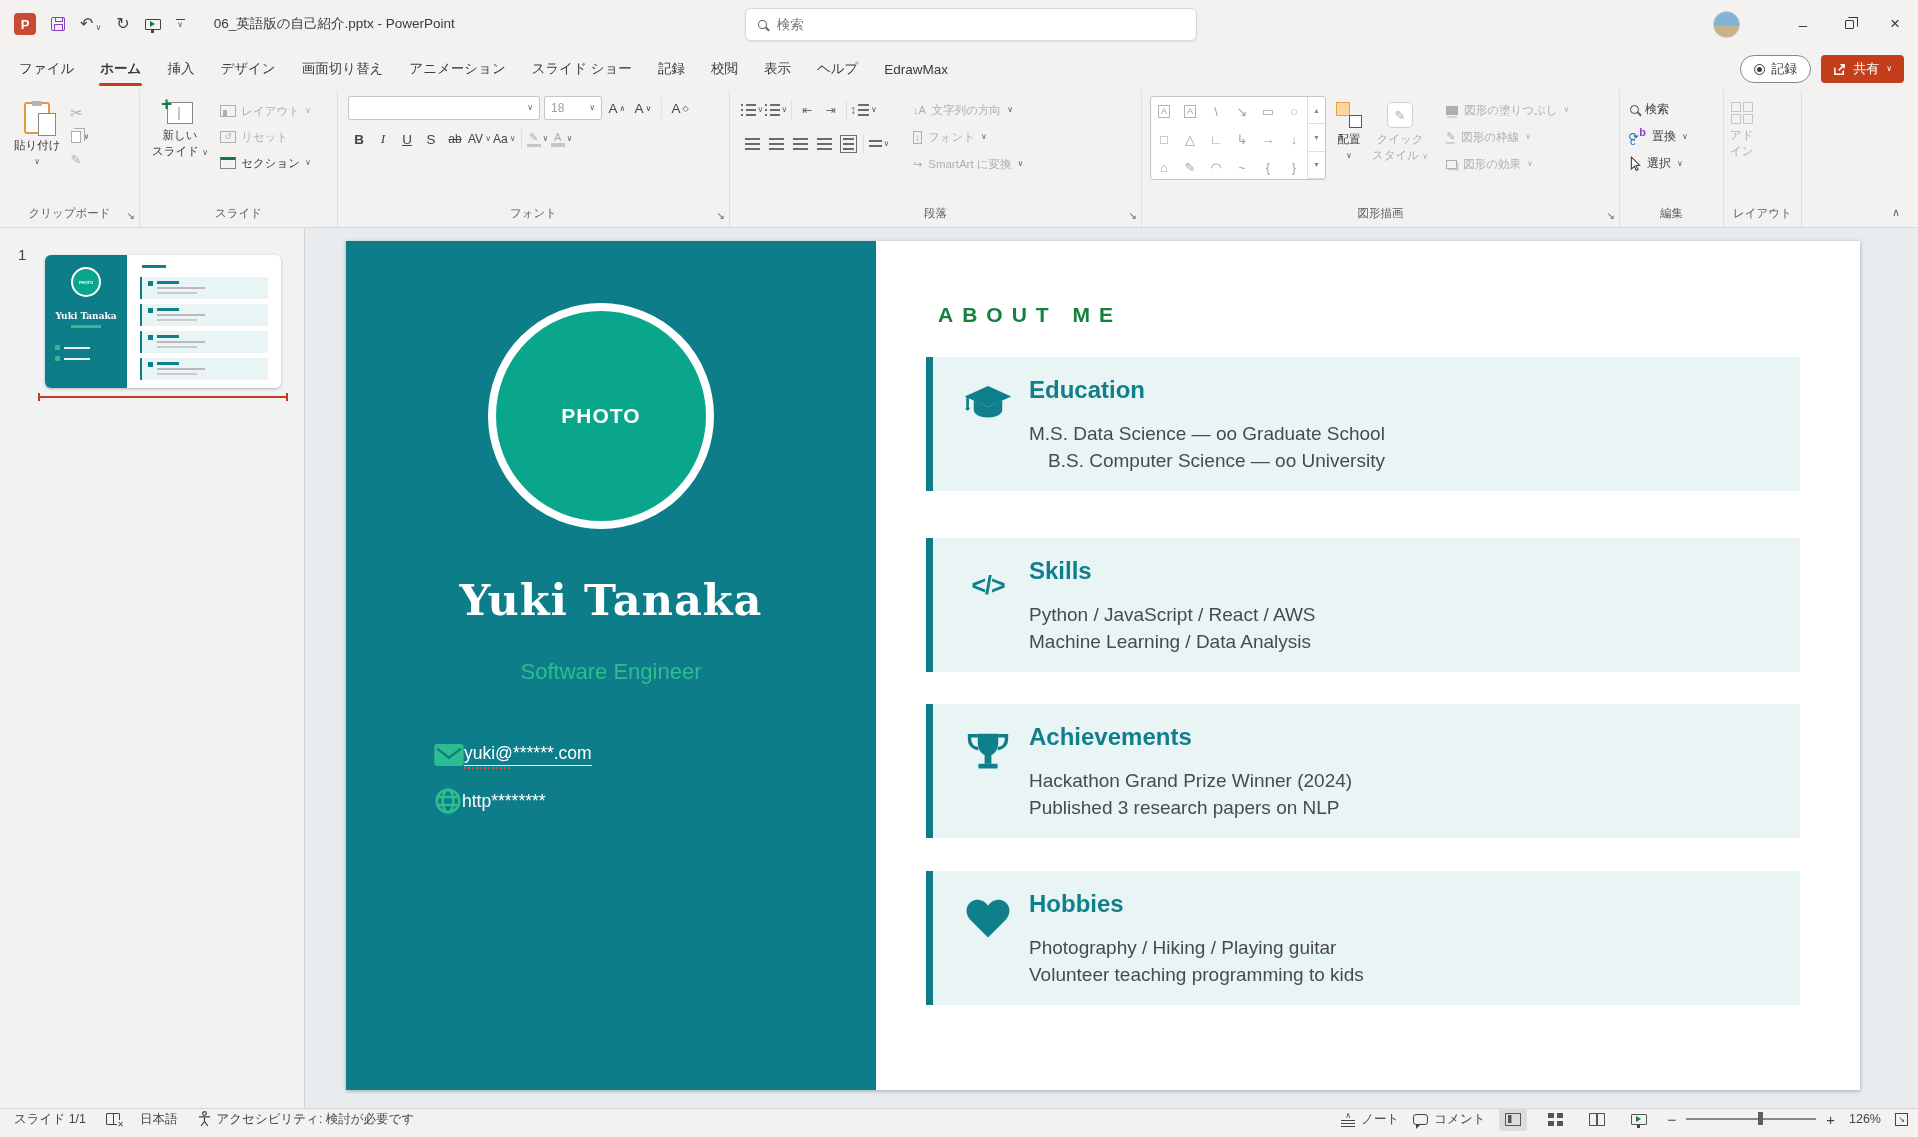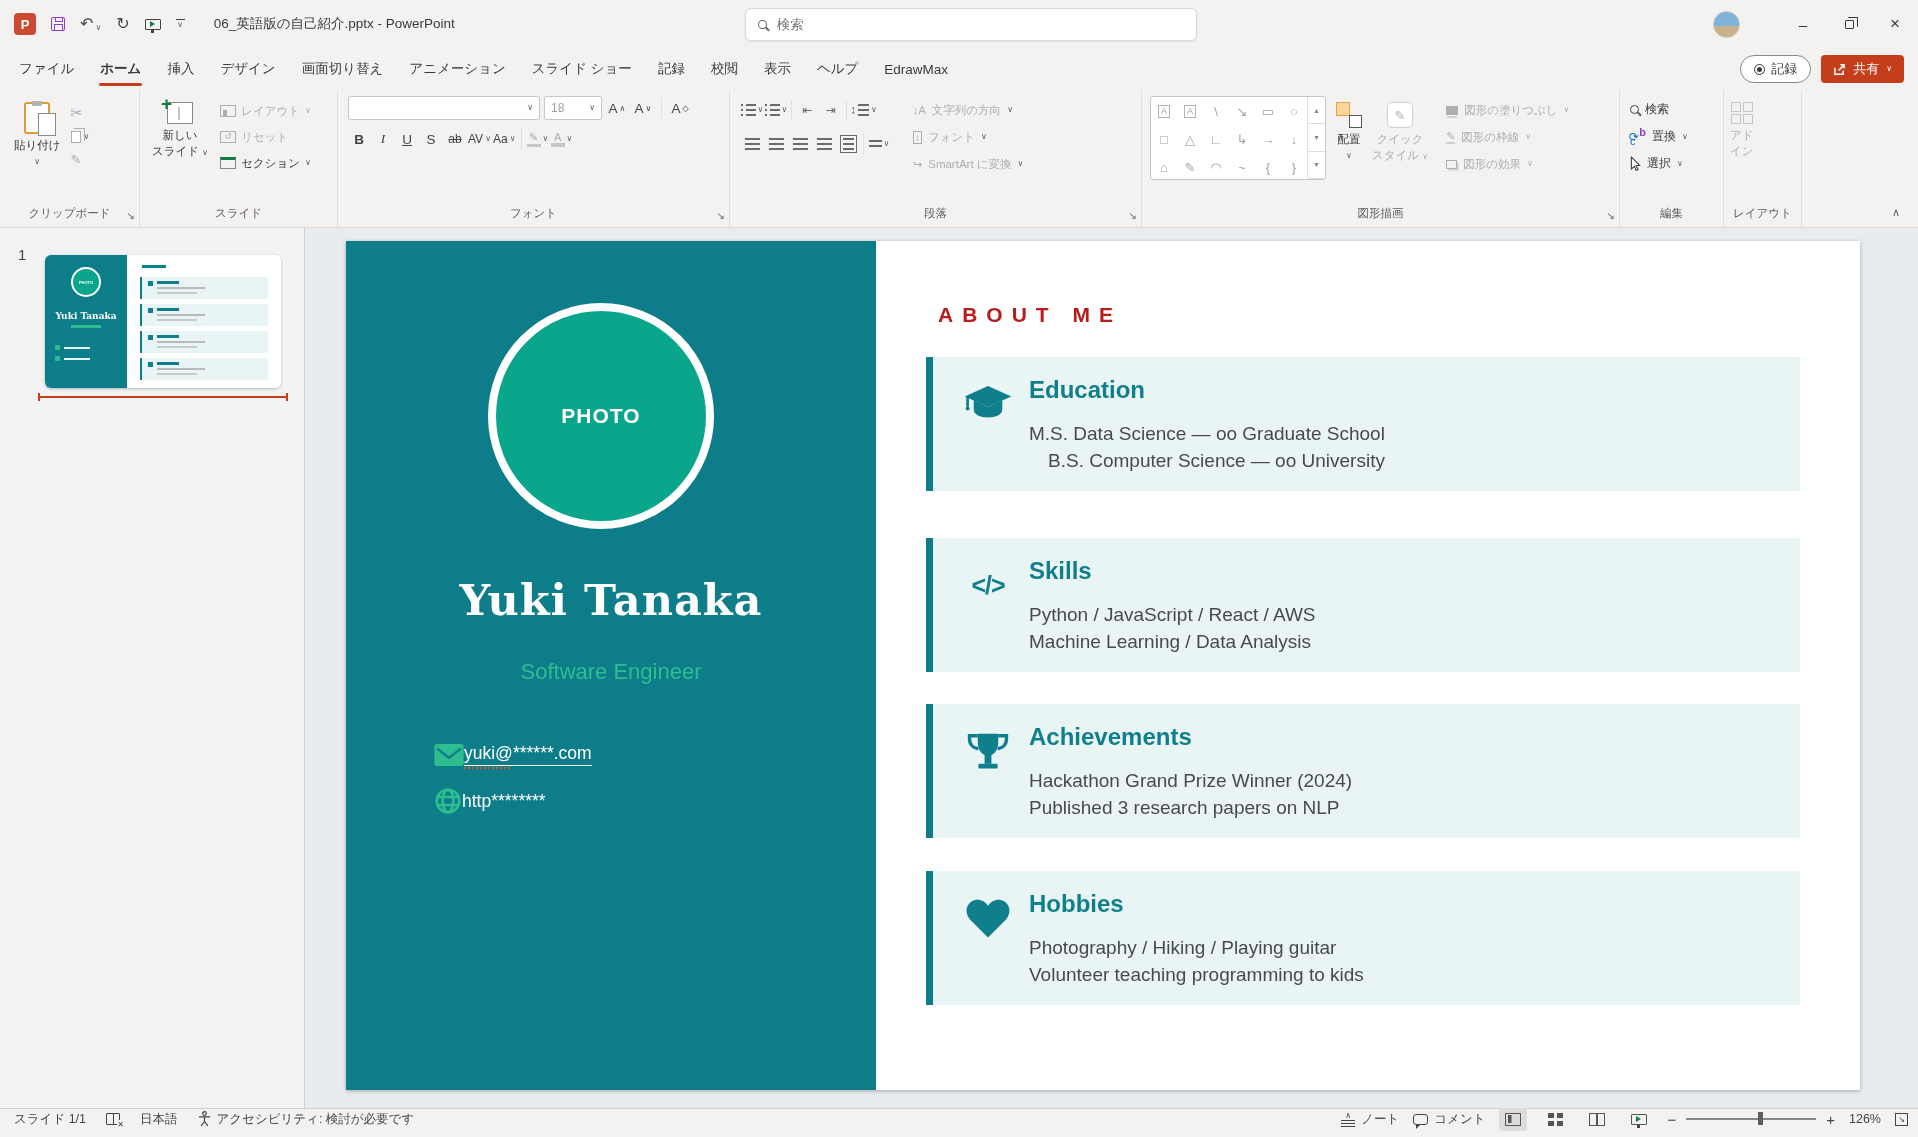--- a/index.html
+++ b/index.html
@@ -133,21 +133,21 @@
   .slide { position:absolute; left:41px; top:13px; width:1514px; height:849px; background:#fff; box-shadow:0 1px 4px rgba(0,0,0,.3); }
   .panel { position:absolute; left:0; top:0; width:530px; height:849px; background:#0e7d8a; }
   .photo-circle { position:absolute; left:142px; top:62px; width:226px; height:226px; border-radius:50%; background:#0aa68c; border:8px solid #fff; display:flex; align-items:center; justify-content:center; color:#fff; font-weight:bold; font-size:21px; letter-spacing:1px; }
   .p-name { position:absolute; top:334px; width:100%; text-align:center; color:#fff; font-family:"DejaVu Serif","Liberation Serif",serif; font-weight:bold; font-size:43px; letter-spacing:1px; }
   .p-role { position:absolute; top:418px; width:100%; text-align:center; color:#2ebd8f; font-size:22px; }
   .contact { position:absolute; left:88px; display:flex; align-items:center; color:#fff; font-size:17.5px; }
   .contact.email { top:502px; }
   .contact.web { top:546px; }
   .contact.email .txt { position:relative; border-bottom:1px solid #fff; padding-bottom:1px; }
   .contact.email .txt::after { content:""; position:absolute; left:0; bottom:-4px; width:46px; height:2px; background:repeating-linear-gradient(90deg,#e0502f 0 2px, transparent 2px 4px); }
-  .about-head { position:absolute; left:592px; top:62px; font-size:21px; font-weight:bold; letter-spacing:9px; color:#b91c1c; }
+  .about-head { position:absolute; left:592px; top:62px; font-size:21px; font-weight:bold; letter-spacing:9px; color:#15803d; }
   .card { position:absolute; left:580px; width:874px; height:134px; background:#e9f4f5; }
   .card::before { content:""; position:absolute; left:0; top:0; width:7px; height:100%; background:#0e7d8a; }
   .card .icon { position:absolute; left:38px; top:24px; width:48px; height:46px; display:flex; align-items:center; justify-content:center; }
   .card .title { position:absolute; left:103px; top:19px; font-size:24px; font-weight:bold; color:#107f8c; }
   .card .lines { position:absolute; left:103px; top:63px; font-size:19px; color:#4a4a4a; line-height:27px; }
   .ic-code { font-size:25px; font-weight:800; color:#107f8c; letter-spacing:-1px; }
 
   
   .statusbar { height:21px; background:#f3f2f1; border-top:1px solid #d6d4d2; display:flex; align-items:center; justify-content:space-between; font-size:12.5px; color:#444; }
   .sb-left { display:flex; align-items:center; gap:20px; padding-left:14px; }

